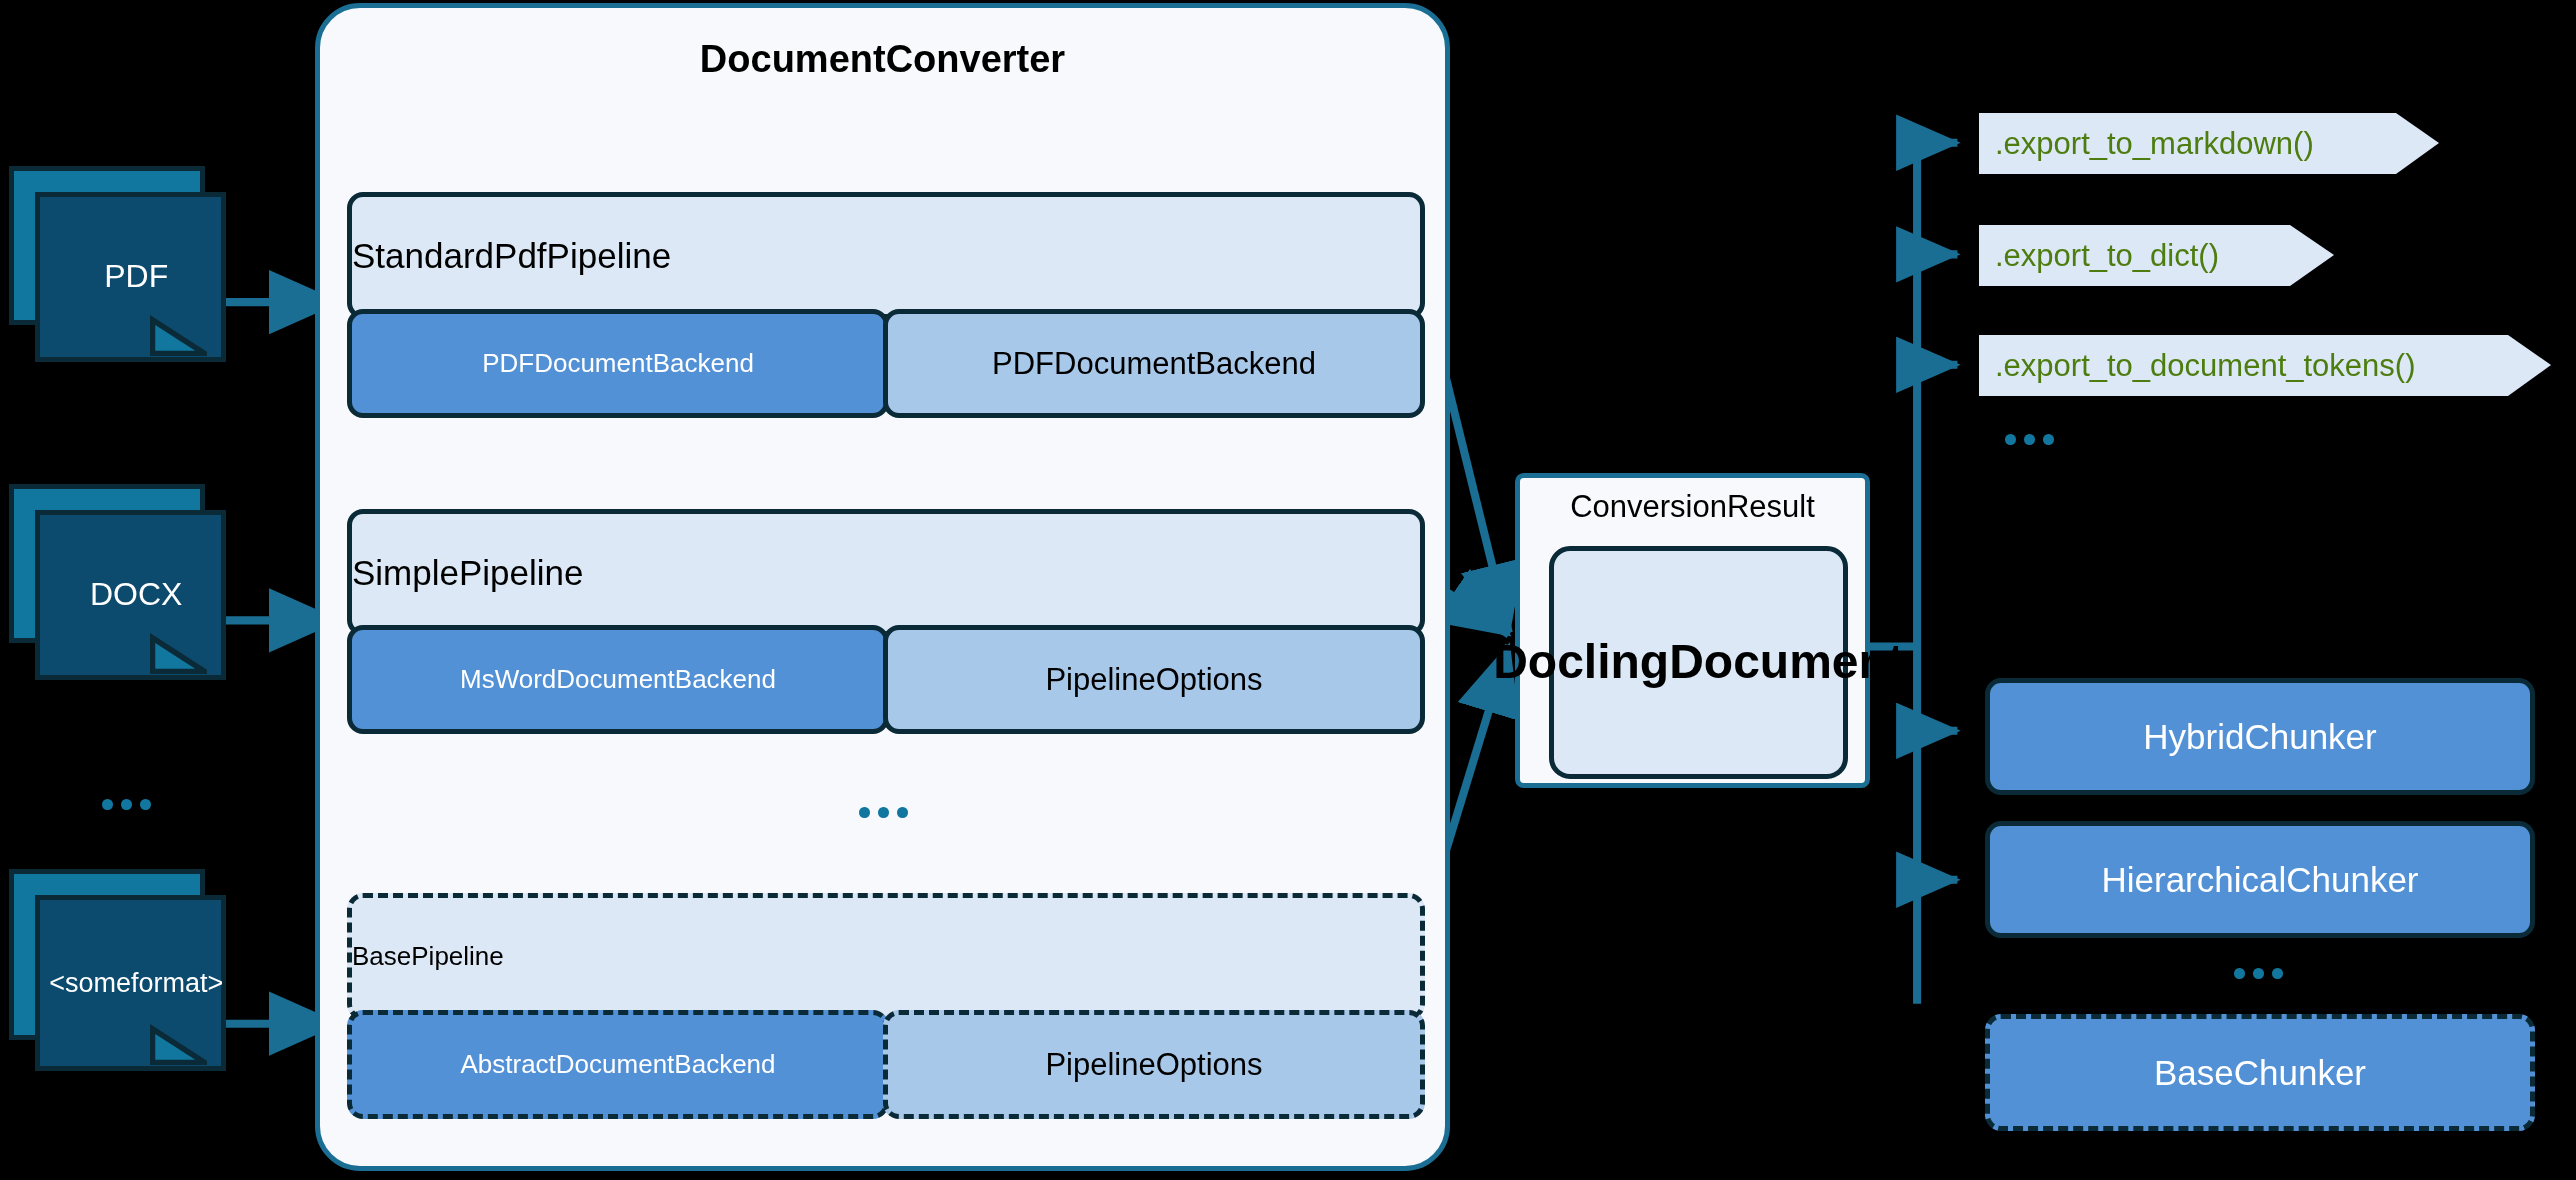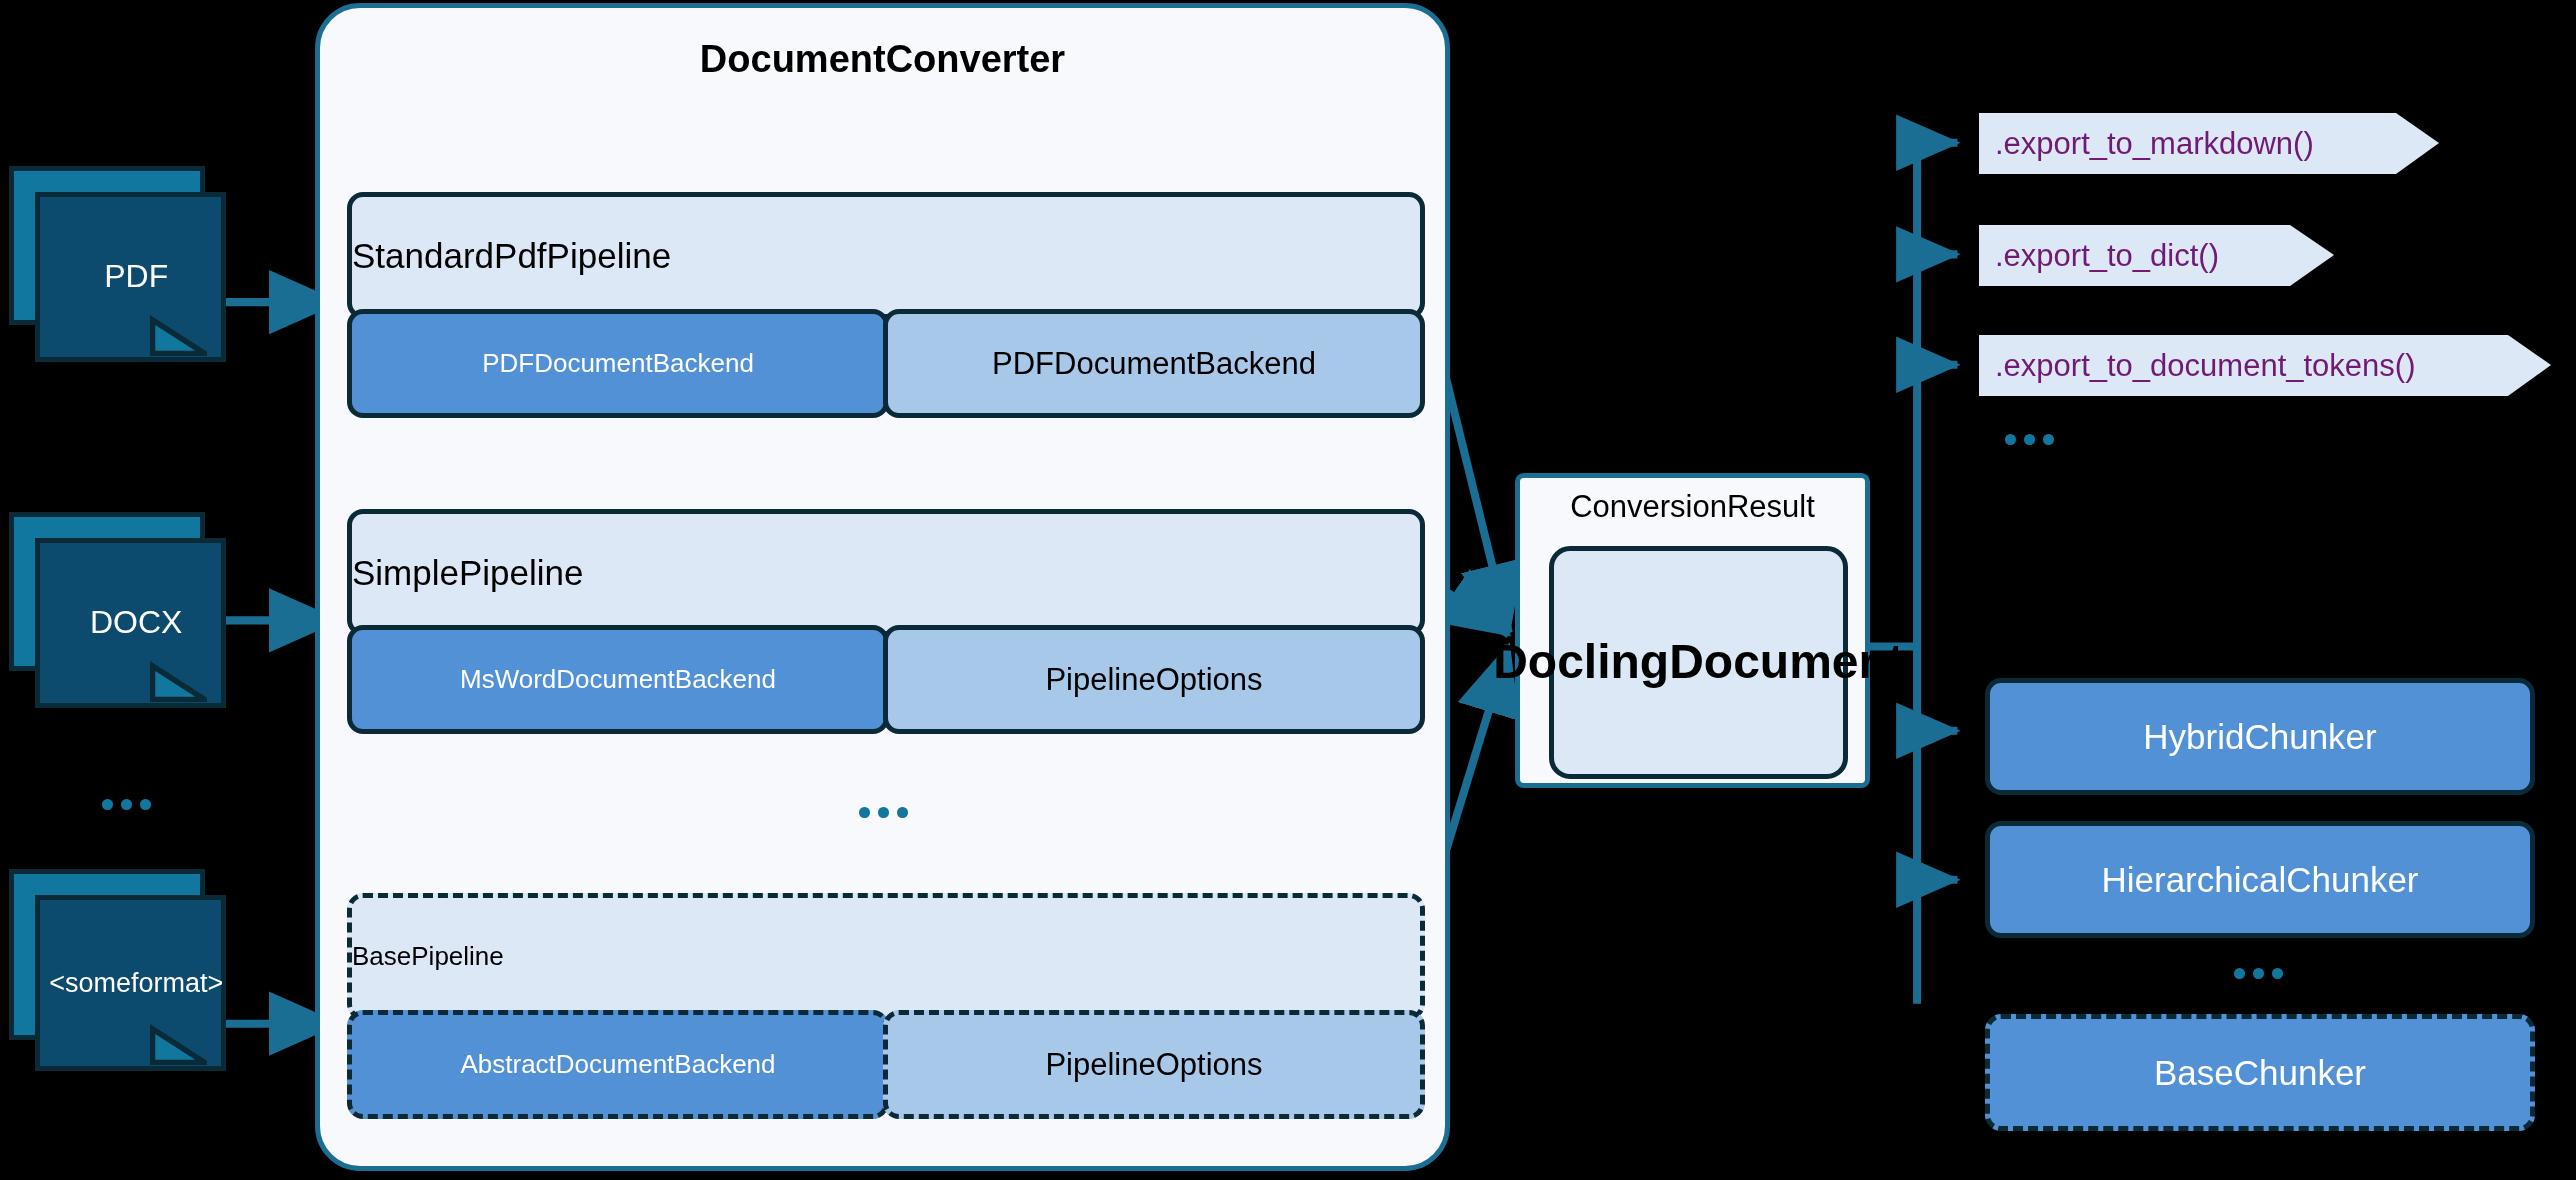--- a/index.html
+++ b/index.html
@@ -63,21 +63,21 @@
   .docling-doc{
     position:absolute;background:#DCE8F5;border:5.6px solid #0B2A38;
     border-radius:21px;display:flex;align-items:center;justify-content:center;
     text-align:center;font-weight:bold;color:#000;line-height:1.13;
   }
 
   
   .chevron{
     position:absolute;background:#DCE8F5;
     display:flex;align-items:center;
-    color:#701a75;padding-left:16px;
+    color:#4d7c0f;padding-left:16px;
   }
 
   
   .chunker{
     position:absolute;background:#5391D6;border:5.6px solid #0B2A38;
     border-radius:16px;display:flex;align-items:center;justify-content:center;
     color:#fff;
   }
   .chunker.dashed{border-style:dashed;}
 
@@ -133,21 +133,21 @@
   <div class="doc-stack" style="left:8.7px;top:166px;width:223px;height:186px;">
     <div class="doc-back" style="left:0;top:0;width:186px;height:149px;"></div>
     <div class="doc-front" style="left:26px;top:26px;width:169px;height:160px;font-size:32px;">
       <span>PDF</span>
     </div>
     <svg class="doc-fold" style="left:141px;top:149px;width:57px;height:41px;" viewBox="0 0 92 66">
       <path d="M4,62 L4,8 L88,62 Z" fill="#11779E" stroke="#0B2A38" stroke-width="9"></path>
     </svg>
   </div>
 
-  <div class="doc-stack" style="left:8.7px;top:484px;width:223px;height:186px;margin-top:28px;">
+  <div class="doc-stack" style="left:8.7px;top:484px;width:223px;height:186px;">
     <div class="doc-back" style="left:0;top:0;width:186px;height:149px;"></div>
     <div class="doc-front" style="left:26px;top:26px;width:169px;height:160px;font-size:32px;">
       <span>DOCX</span>
     </div>
     <svg class="doc-fold" style="left:141px;top:149px;width:57px;height:41px;" viewBox="0 0 92 66">
       <path d="M4,62 L4,8 L88,62 Z" fill="#11779E" stroke="#0B2A38" stroke-width="9"></path>
     </svg>
   </div>
 
   <div class="ellipsis" style="left:102px;top:799px;">

